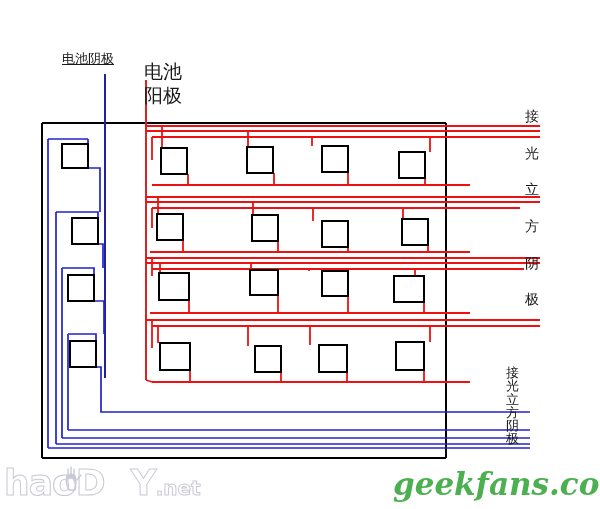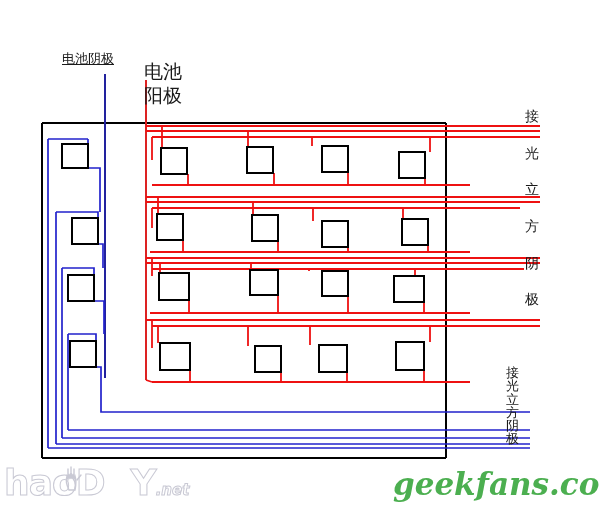--- a/index.html
+++ b/index.html
@@ -75,22 +75,21 @@
     left: 4px;
     top: 462px;
     font-size: 36px;
     font-weight: bold;
     font-family: "DejaVu Sans", sans-serif;
     color: #ffffff;
     -webkit-text-stroke: 1px #c9c9d4;
     letter-spacing: -1px;
   }
   #watermark-haodiy .suffix {
-    font-size: 15px;
-    font-style: italic;
+    font-size: 20px;
     letter-spacing: 0px;
   }
   #watermark-hand {
     position: absolute;
     left: 63px;
     top: 462px;
     width: 26px;
     height: 30px;
   }
   #watermark-geekfans {

